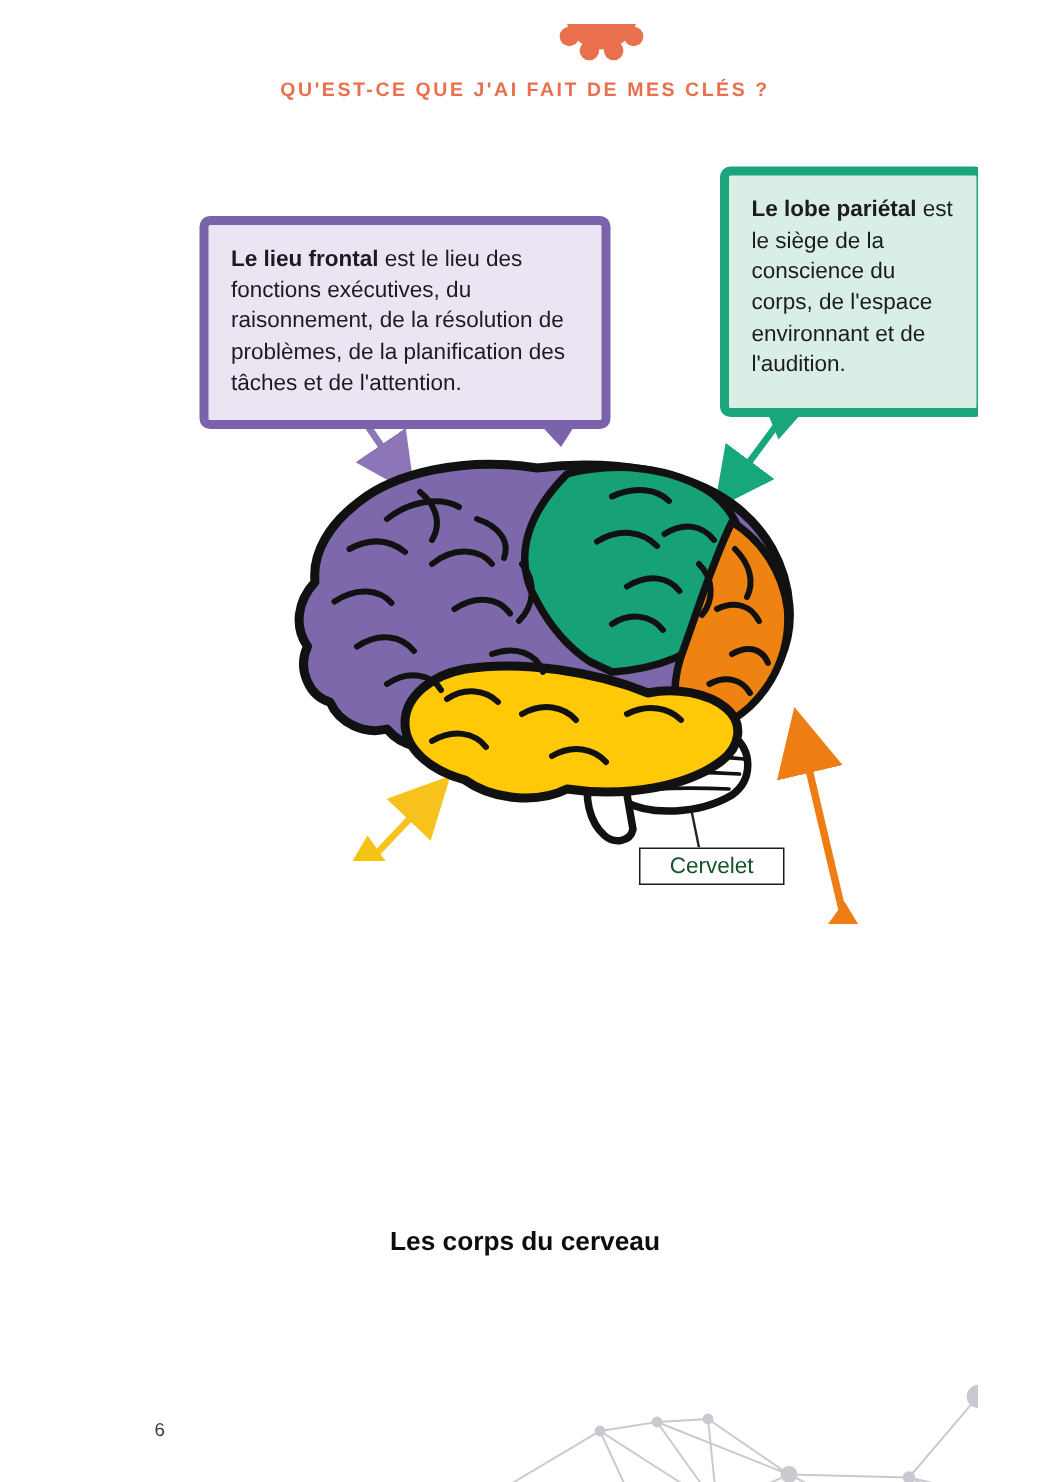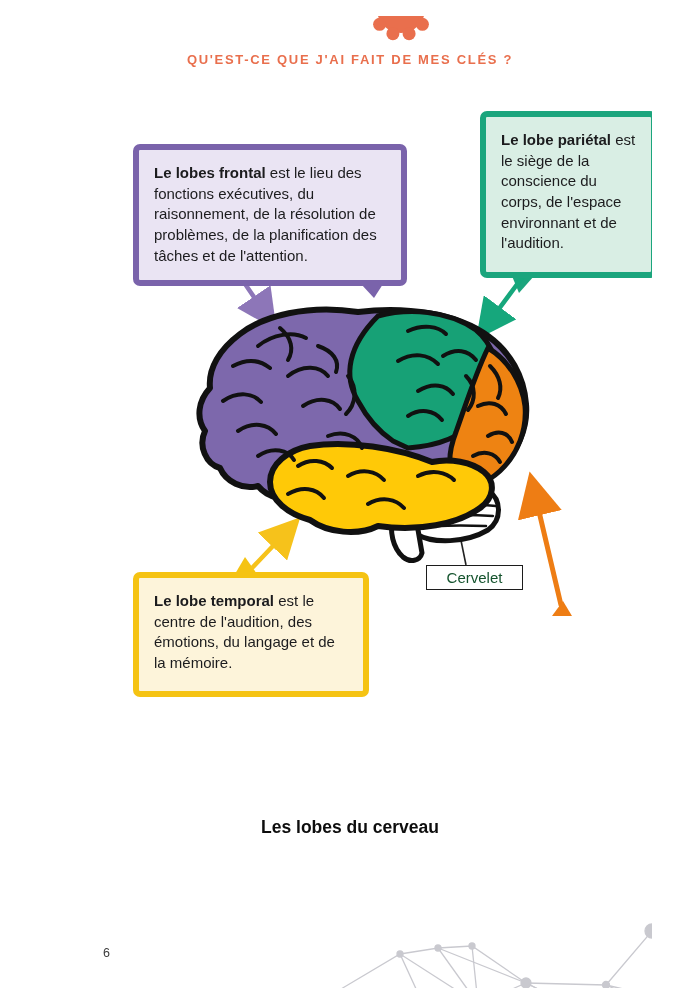--- a/index.html
+++ b/index.html
@@ -181,31 +181,28 @@
         <path d="M300 460 C 314 452 328 455 336 464"></path>
         <path d="M320 488 C 334 480 348 483 356 492"></path>
         <path d="M370 460 C 384 453 398 456 406 464"></path>
       </g>
     </g>
   </svg>
 
   <div class="header-title">QU'EST-CE QUE J'AI FAIT DE MES CLÉS ?</div>
 
   <div class="callout co-frontal">
-    <span class="lead">Le lobes frontal</span><span> est le lieu des fonctions exécutives, du raisonnement, de la résolution de problèmes, de la planification des tâches et de l'attention.</span>
+    <span class="lead">Le lieu frontal</span><span> est le lieu des fonctions exécutives, du raisonnement, de la résolution de problèmes, de la planification des tâches et de l'attention.</span>
   </div>
 
   <div class="callout co-parietal">
     <span class="lead">Le lobe pariétal</span><span> est le siège de la conscience du corps, de l'espace environnant et de l'audition.</span>
   </div>
 
-  <div class="callout co-temporal">
-    <span class="lead">Le lobe temporal</span><span> est le centre de l'audition, des émotions, du langage et de la mémoire.</span>
-  </div>
 
 
   <div class="cervelet-label">Cervelet</div>
 
-  <div class="caption">Les lobes du cerveau</div>
+  <div class="caption">Les corps du cerveau</div>
 
   <div class="page-number">6</div>
 
 </div>
 
 </body></html>

